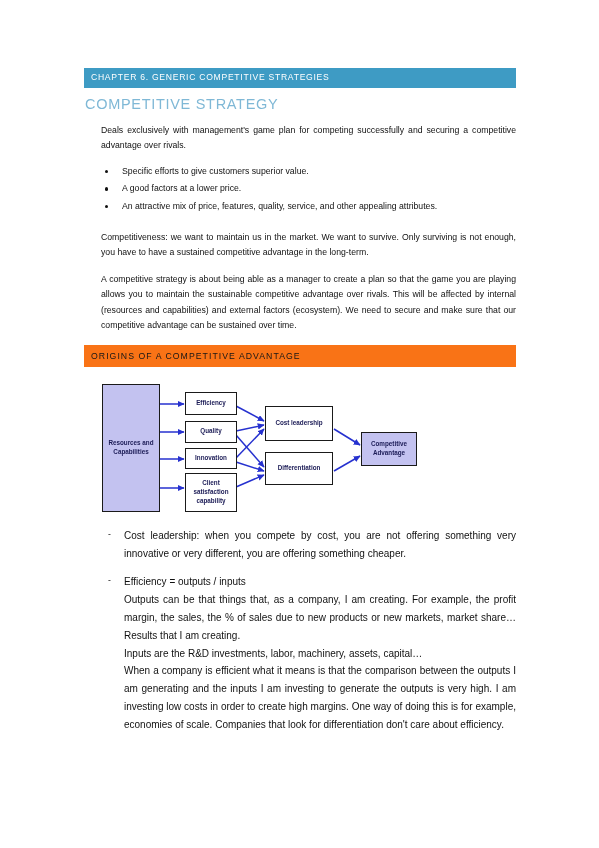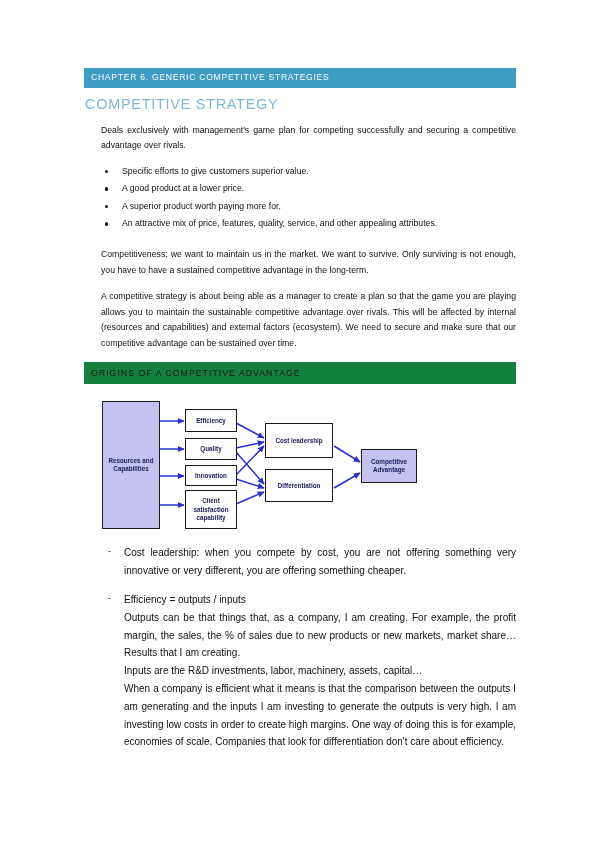--- a/index.html
+++ b/index.html
@@ -110,21 +110,21 @@
     color: #111111;
     font-size: 8.7px;
   }
   ul.dashes > li .sub {
     display: block;
     text-align: justify;
   }
 
   
   .section-bar {
-    background: #15803d;
+    background: #f97316;
     color: #161616;
     font-size: 8.7px;
     letter-spacing: 1.05px;
     padding: 6px 19px 6px 7px;
     margin: 2px 0 0 0;
     box-sizing: border-box;
   }
 
   
   .diagram-wrap {
@@ -177,22 +177,21 @@
   <div class="content">
 
     <div class="chapter-bar">CHAPTER 6. GENERIC COMPETITIVE STRATEGIES</div>
 
     <div class="doc-title">COMPETITIVE STRATEGY</div>
 
     <p class="body">Deals exclusively with management's game plan for competing successfully and securing a competitive advantage over rivals.</p>
 
     <ul class="dots">
       <li>Specific efforts to give customers superior value.</li>
-      <li>A good product at a lower price.</li>
-      <li>A superior product worth paying more for.</li>
+      <li>A good factors at a lower price.</li>
       <li>An attractive mix of price, features, quality, service, and other appealing attributes.</li>
     </ul>
 
     <p class="body"><b>Competitiveness</b><span>: we want to maintain us in the market. We want to survive. Only surviving is not enough, you have to have a sustained competitive advantage in the long-term.</span></p>
 
     <p class="body"><span>A </span><b>competitive strategy</b><span> is about being able as a manager to create a plan so that the game you are playing allows you to maintain the sustainable competitive advantage over rivals. This will be affected by internal (resources and capabilities) and external factors (ecosystem). We need to secure and make sure that our competitive advantage can be sustained over time.</span></p>
 
     <div class="section-bar">ORIGINS OF A COMPETITIVE ADVANTAGE</div>
 
     <div class="diagram-wrap">

